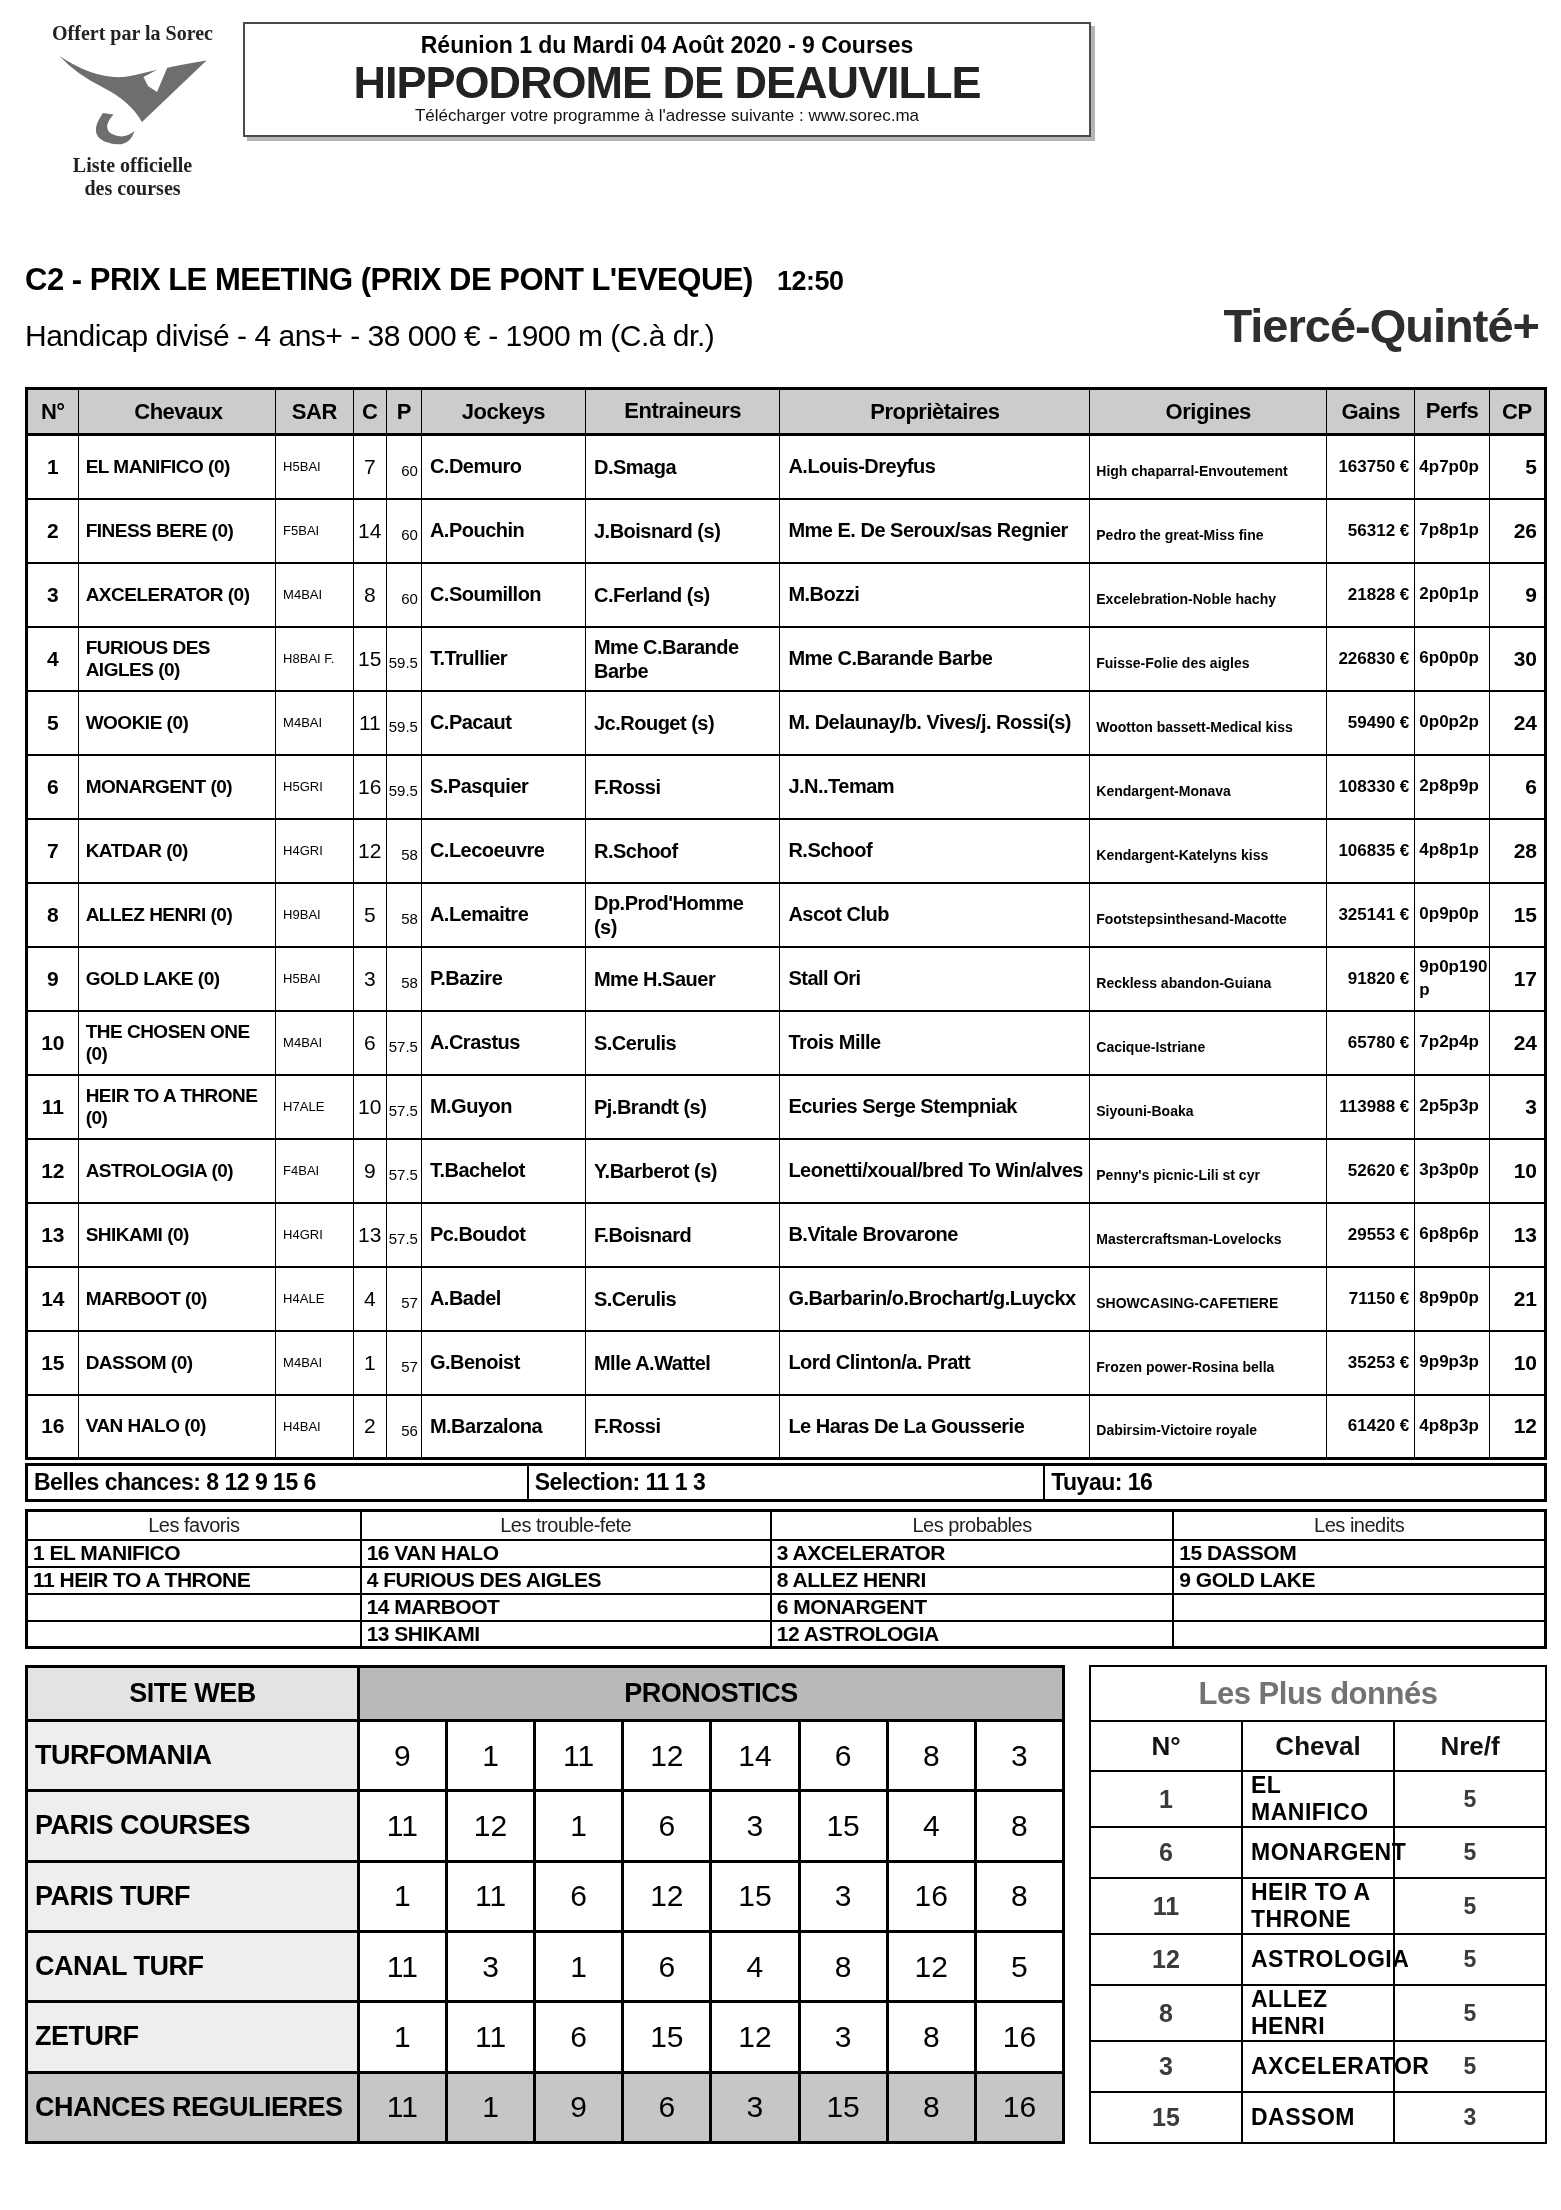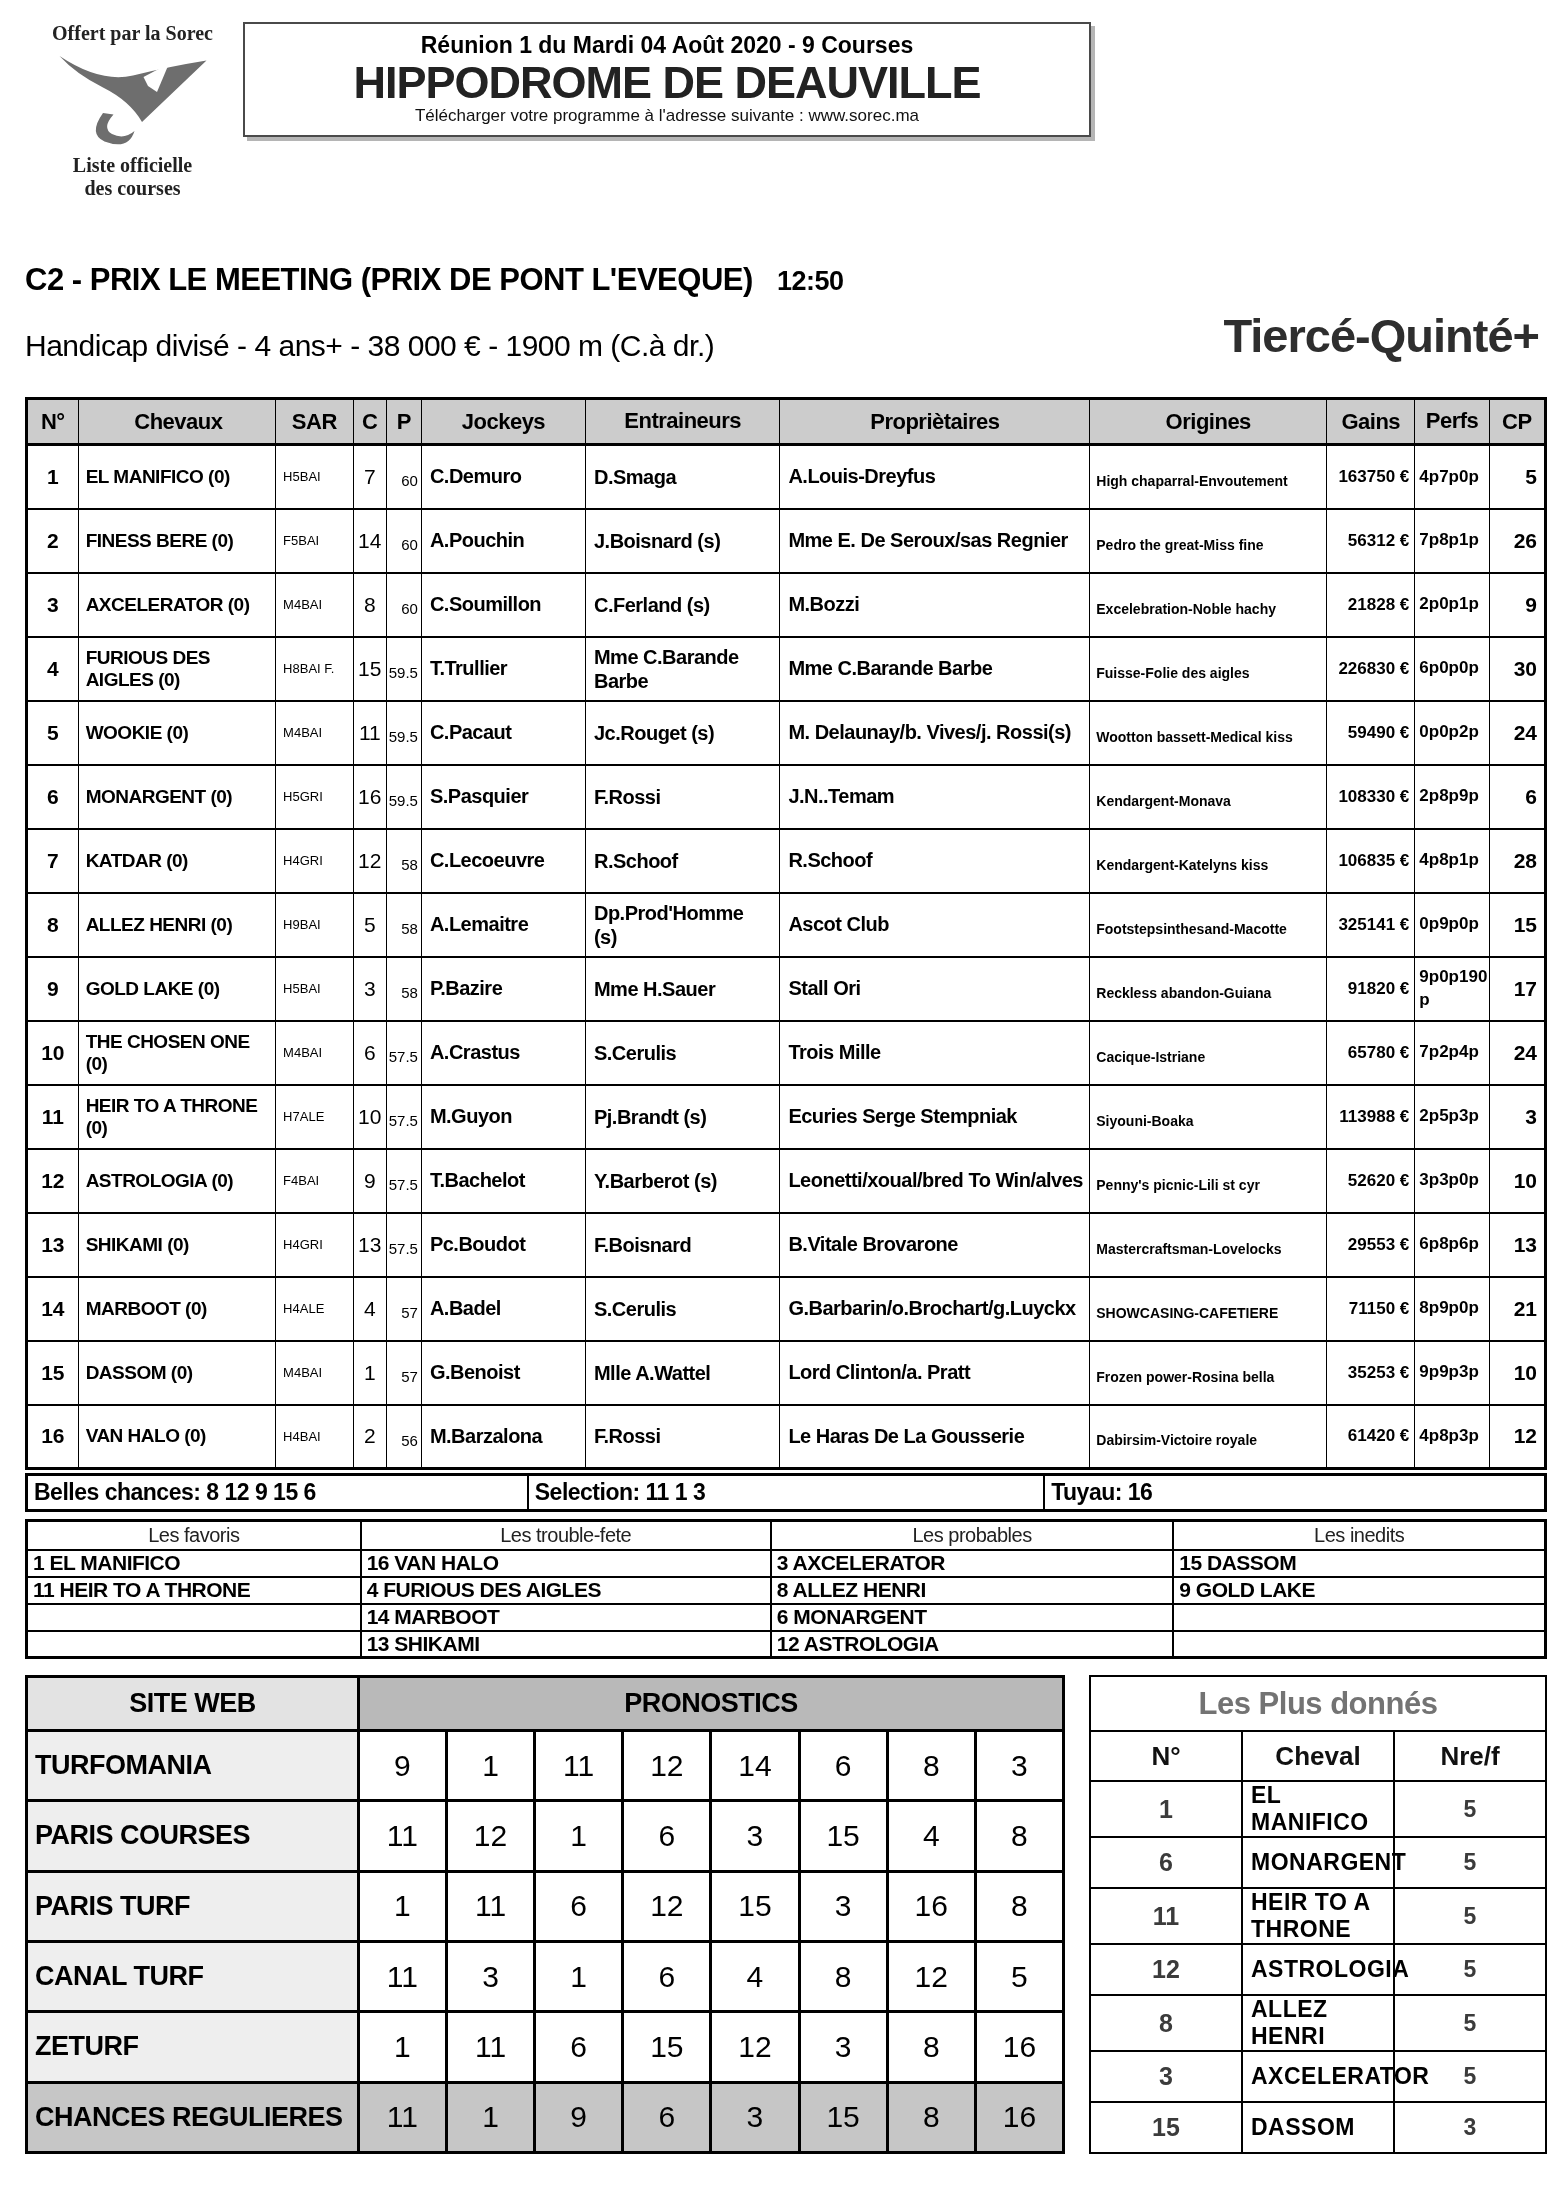--- a/index.html
+++ b/index.html
@@ -15,21 +15,21 @@
   .logo .l-b { font-size:20px; line-height:1.15; }
   .hdr-box { width:848px; margin-left:3px; border:2px solid #4a4a4a; box-shadow:4px 4px 0 #b5b5b5;
              text-align:center; padding:8px 6px 9px; background:#fff; }
   .hdr-box .bl1 { font-size:23px; font-weight:bold; }
   .hdr-box .bl2 { font-size:45px; font-weight:bold; letter-spacing:-1px; line-height:1.05; color:#222; }
   .hdr-box .bl3 { font-size:17px; color:#111; }
 
   
   .race-line { margin-top:62px; font-weight:bold; font-size:31px; letter-spacing:-0.5px; }
   .race-line .rt-time { font-size:27px; margin-left:16px; }
-  .cond-line { margin-top:10px; display:flex; justify-content:space-between; align-items:flex-end; }
+  .cond-line { display:flex; justify-content:space-between; align-items:flex-end; }
   .cond { font-size:30px; letter-spacing:-0.5px; }
   .bet { font-size:47px; font-weight:bold; color:#2e2e2e; letter-spacing:-1px; padding-right:8px; }
 
   
   table { border-collapse:collapse; table-layout:fixed; }
   .main { width:1522px; margin-top:34px; border:3px solid #000; }
   .main th, .main td { border-left:1px solid #000; border-top:2px solid #000; overflow:hidden; }
   .main thead th { background:#ccc; font-size:22px; font-weight:bold; height:46px; text-align:center;
                    border-bottom:3px solid #000; letter-spacing:-0.5px; }
   .main tbody td { height:64px; vertical-align:middle; background:#fff; }

